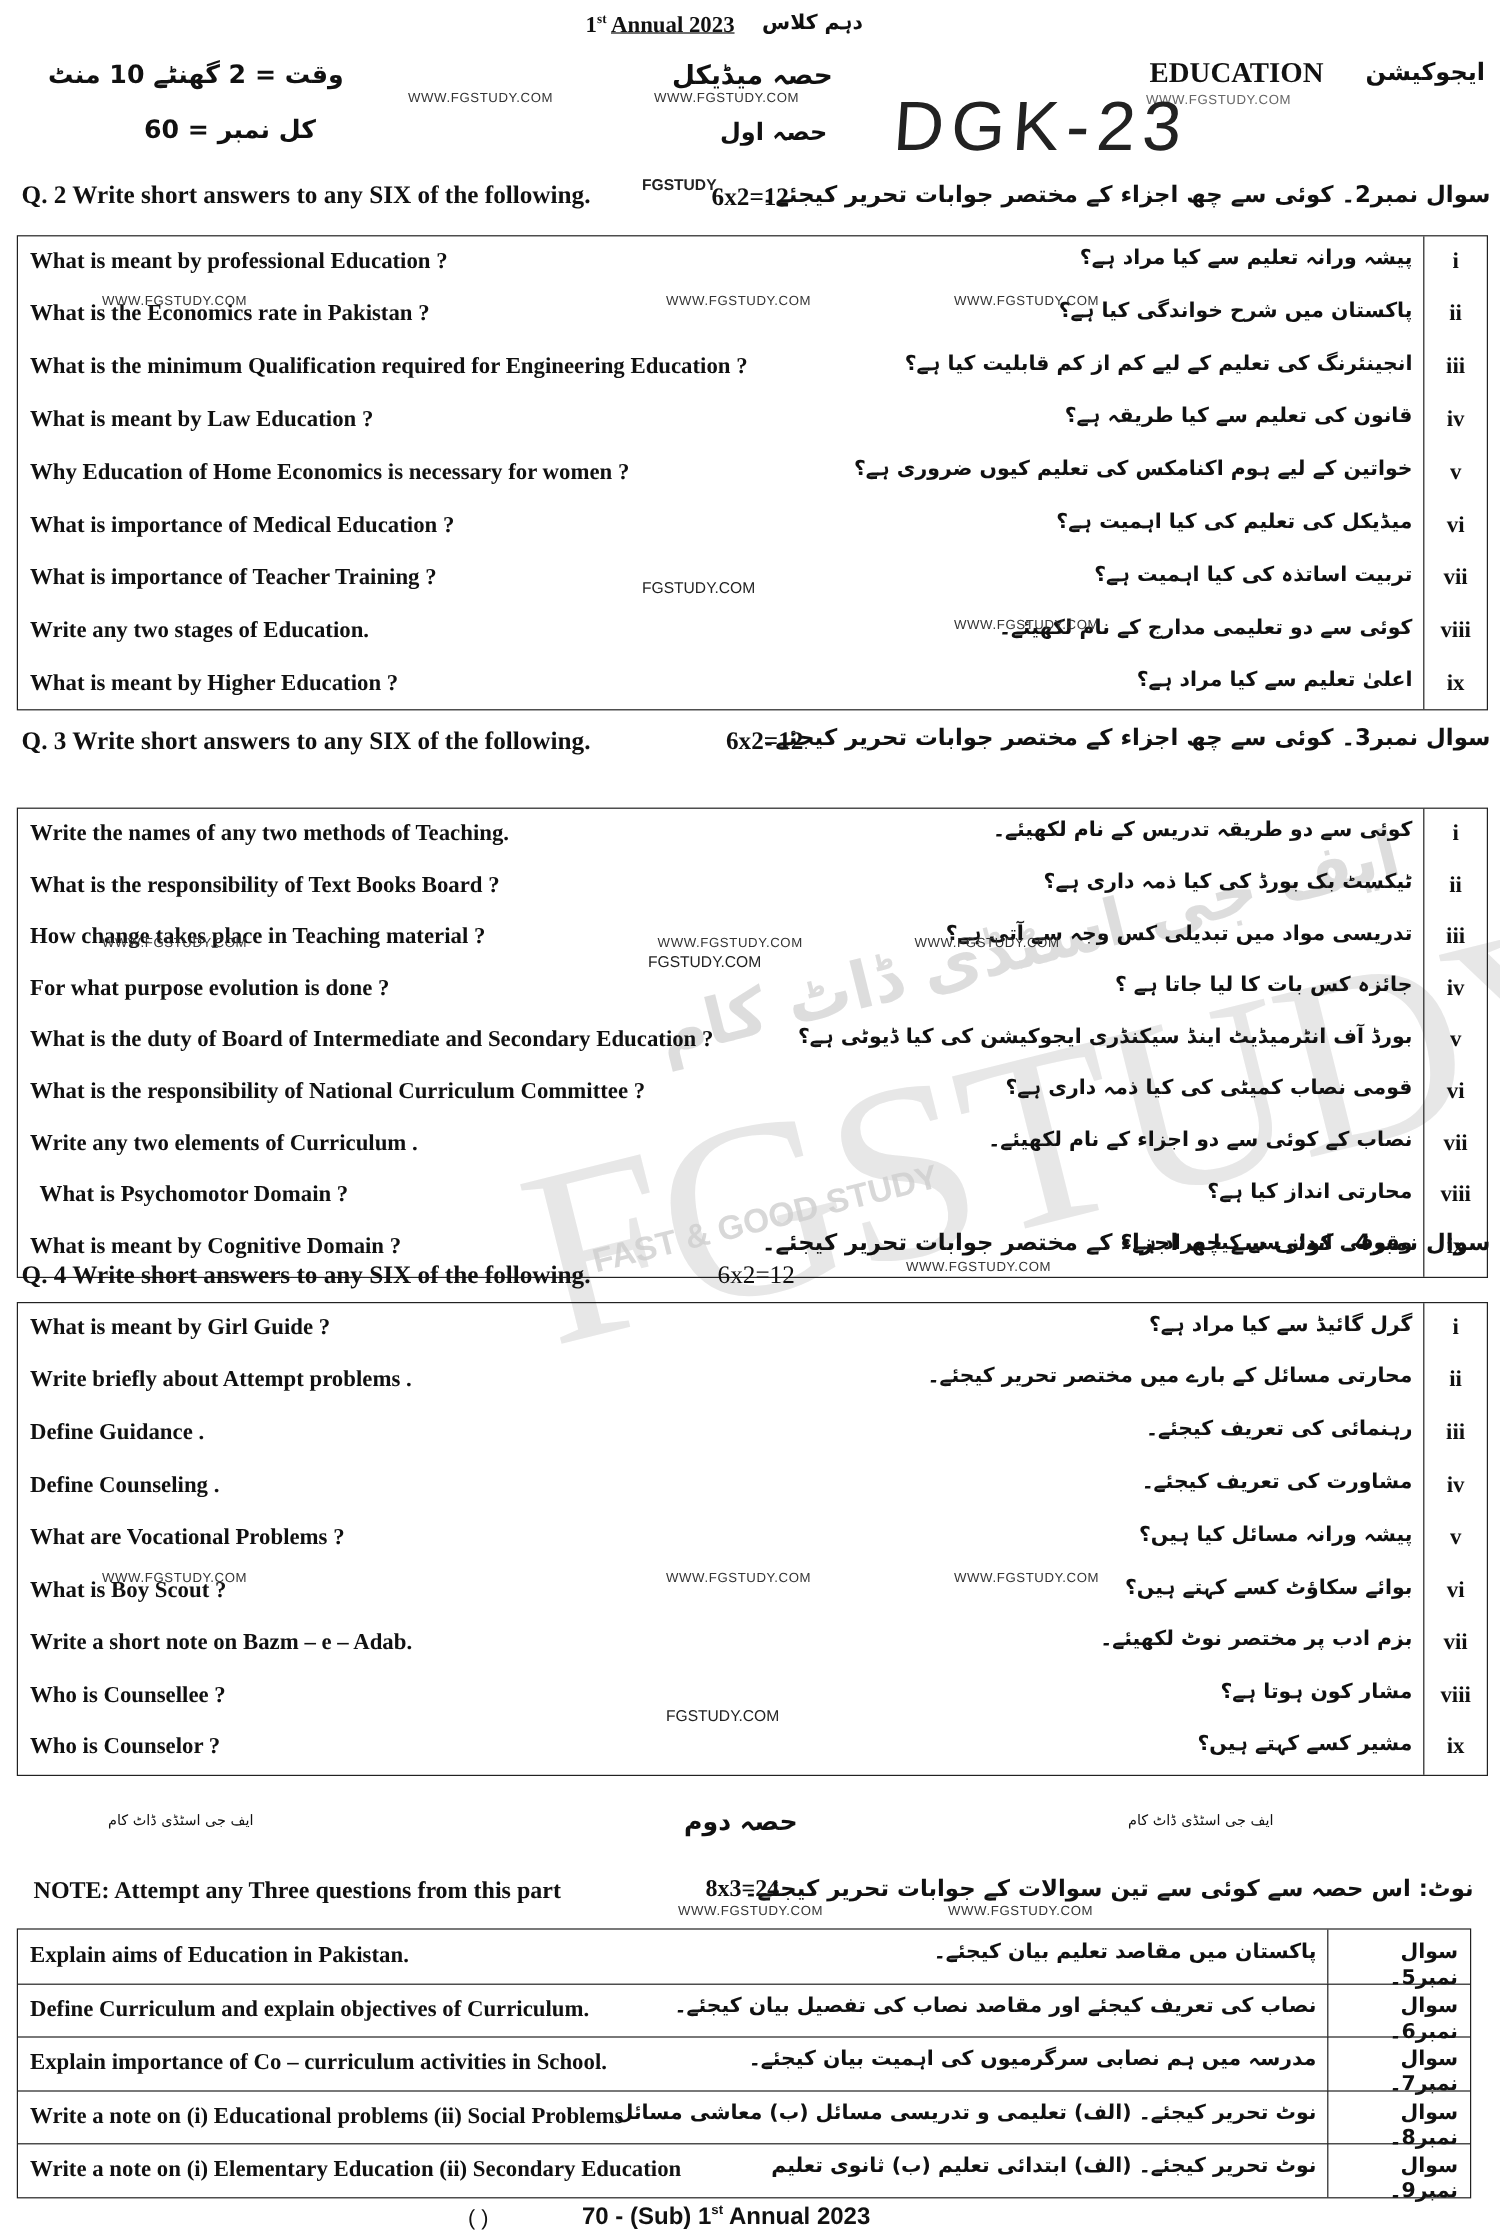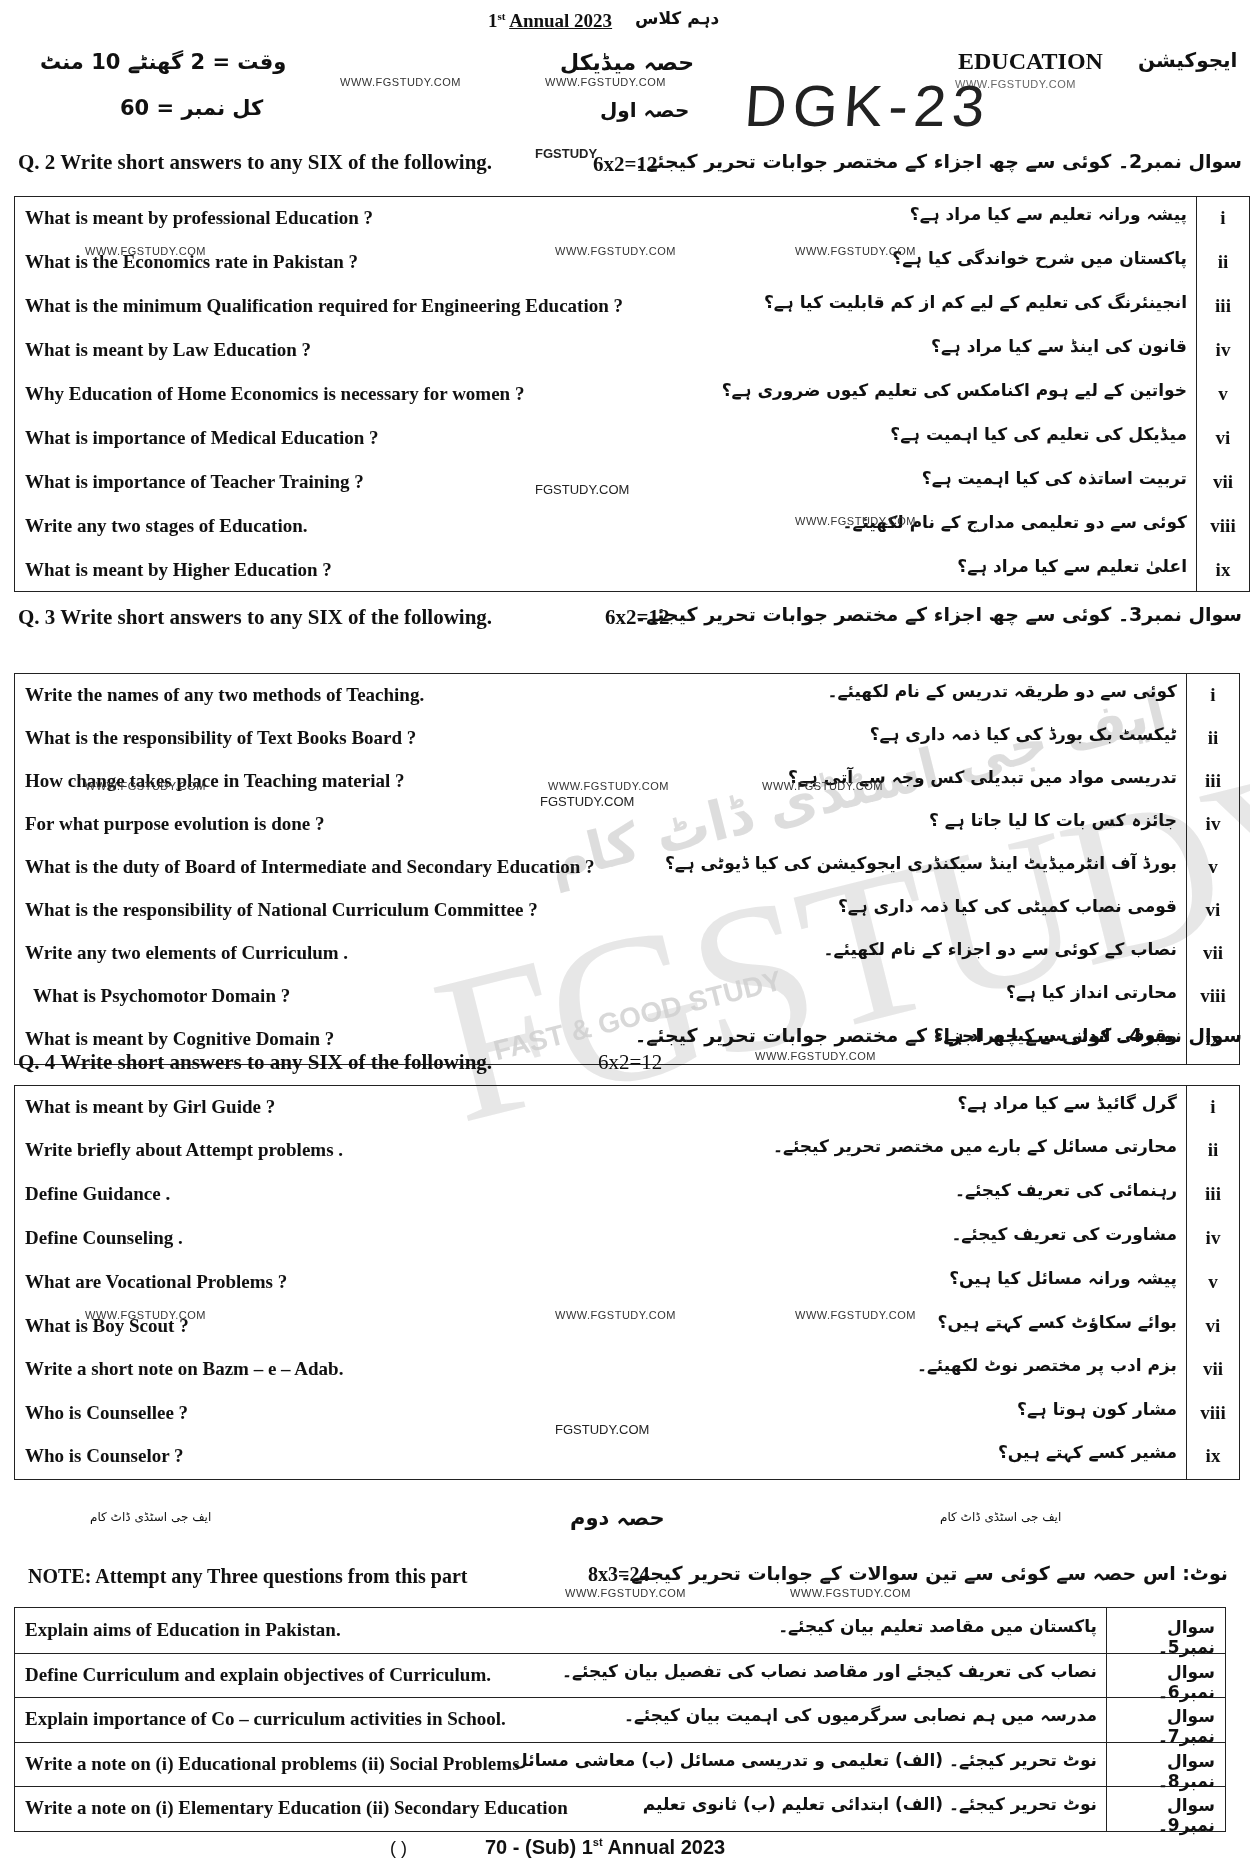--- a/index.html
+++ b/index.html
@@ -60,40 +60,40 @@
 
 <div class="abs ur" style="left:120px; top:96px; font-size:21px;">کل نمبر = 60</div>
 <div class="abs ur" style="left:600px; top:98px; font-size:20px;">حصہ اول</div>
 <div class="abs hand" style="left:745px; top:72px;">DGK-23</div>
 
 <div class="abs qtitle" style="left:18px; top:150px;">Q. 2  Write short answers to any SIX  of the following.</div>
 <div class="abs wm-big" style="left:535px; top:146px;">FGSTUDY</div>
 <div class="abs marks" style="left:593px; top:152px;">6x2=12</div>
 <div class="abs ur ur-title" style="right:8px; top:150px;text-align:right;">سوال نمبر2۔ کوئی سے چھ اجزاء کے مختصر جوابات تحریر کیجئے۔</div>
 
-<div class="box" style="top:196px; height:394px;padding-left:10px;">
+<div class="box" style="top:196px; height:394px;">
   <div class="numcol"></div>
   <div class="row" style="top:0px;">
       <span class="en">What is meant by professional Education ?</span>
       <span class="urq ur">پیشہ ورانہ تعلیم سے کیا مراد ہے؟</span>
       <span class="num">i</span>
     </div>
   <div class="row" style="top:44px;">
       <span class="en">What is the Economics rate in Pakistan ?</span>
       <span class="urq ur">پاکستان میں شرح خواندگی کیا ہے؟</span>
       <span class="num">ii</span>
     </div>
   <div class="row" style="top:88px;">
       <span class="en">What is the minimum Qualification required for Engineering Education ?</span>
       <span class="urq ur">انجینئرنگ کی تعلیم کے لیے کم از کم قابلیت کیا ہے؟</span>
       <span class="num">iii</span>
     </div>
   <div class="row" style="top:132px;">
       <span class="en">What is meant by Law Education ?</span>
-      <span class="urq ur">قانون کی اینڈ سے کیا مراد ہے؟</span>
+      <span class="urq ur">قانون کی تعلیم سے کیا طریقہ ہے؟</span>
       <span class="num">iv</span>
     </div>
   <div class="row" style="top:176px;">
       <span class="en">Why Education of Home Economics is necessary for women ?</span>
       <span class="urq ur">خواتین کے لیے ہوم اکنامکس کی تعلیم کیوں ضروری ہے؟</span>
       <span class="num">v</span>
     </div>
   <div class="row" style="top:220px;">
       <span class="en">What is importance of Medical Education ?</span>
       <span class="urq ur">میڈیکل کی تعلیم کی کیا اہمیت ہے؟</span>

